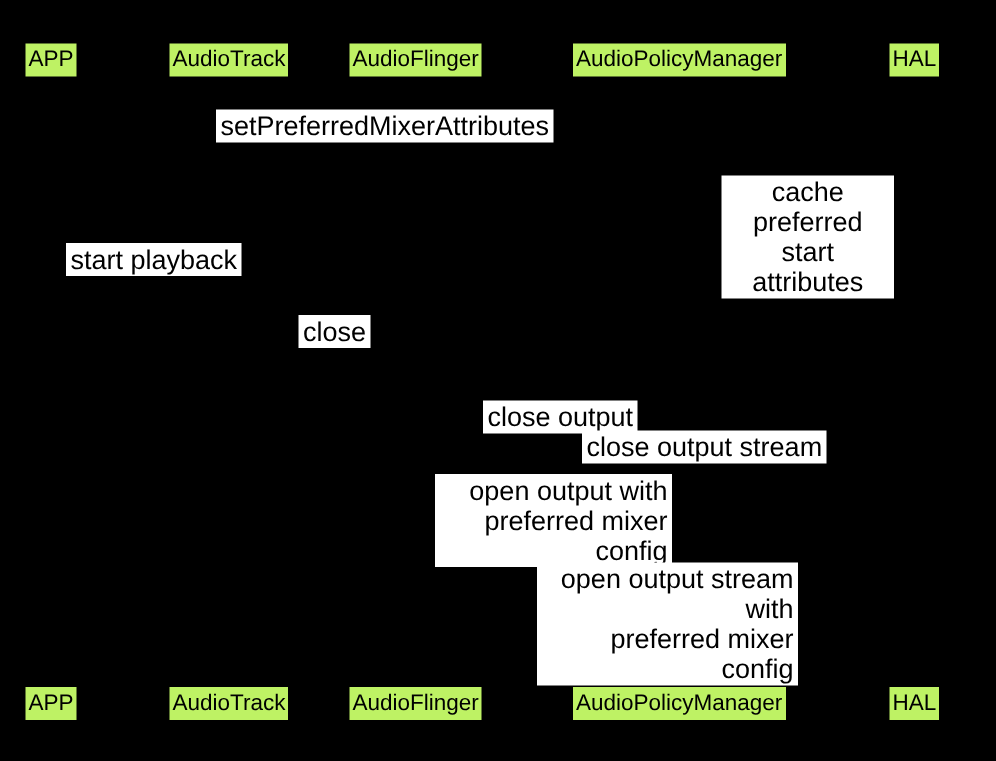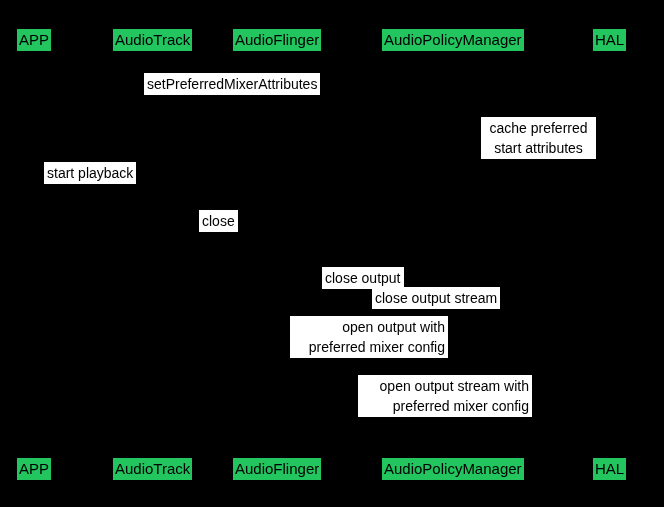--- a/index.html
+++ b/index.html
@@ -17,33 +17,33 @@
     font-family: "Liberation Sans", sans-serif;
   }
   
   .lifeline {
     position: absolute;
     width: 1px;
     background: #000000;
   }
   .actor-label {
     position: absolute;
-    background: #22c55e;
+    background: #bef264;
     color: #000000;
     font-size: 15px;
     line-height: 20px;
     padding: 1px 2px;
     white-space: nowrap;
     box-sizing: border-box;
   }
   .msg-label {
     position: absolute;
     background: #ffffff;
     color: #000000;
-    font-size: 14px;
+    font-size: 18px;
     line-height: 20px;
     padding: 1px 3px;
     white-space: nowrap;
     box-sizing: border-box;
   }
   .msg-label.two-line {
     white-space: normal;
     text-align: right;
   }
   .msg-label.two-line.left {
@@ -87,21 +87,21 @@
     <span>cache preferred</span><br>
     <span>start attributes</span>
   </div>
 
   <div class="msg-label" style="left:44px; top:162px;">start playback</div>
 
   <div class="msg-label" style="left:199px; top:210px;">close</div>
 
   <div class="msg-label" style="left:322px; top:267px;">close output</div>
 
-  <div class="msg-label" style="left:372px; top:287px;">close output stream</div>
+  <div class="msg-label" style="left:388px; top:287px;">close output stream</div>
 
   <div class="msg-label two-line" style="left:290px; top:316px; width:158px;">
     <span>open output with</span><br>
     <span>preferred mixer config</span>
   </div>
 
   <div class="msg-label two-line" style="left:358px; top:375px; width:174px;">
     <span>open output stream with</span><br>
     <span>preferred mixer config</span>
   </div>

